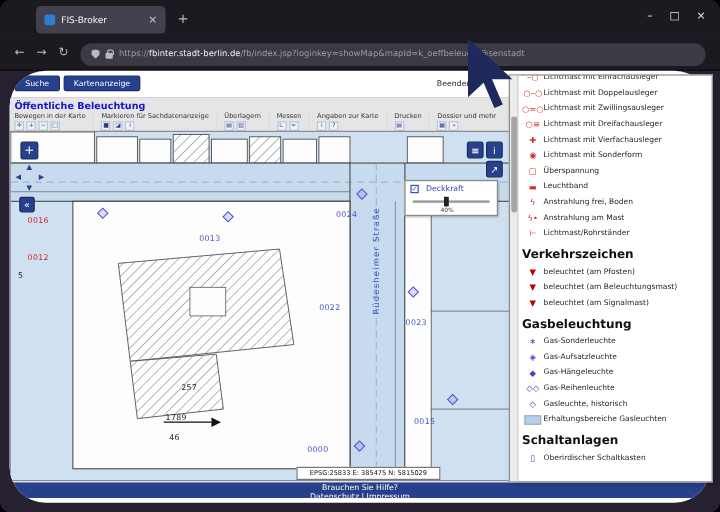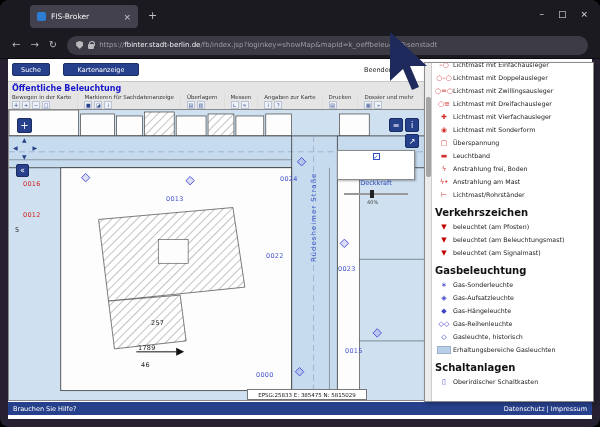--- a/index.html
+++ b/index.html
@@ -17,24 +17,24 @@
   .navbar { position:absolute; left:0; top:32px; right:0; height:27px; background:#1b1a21; display:flex; align-items:center; padding:0 12px; gap:10px; border-bottom:1px solid #0c0b10; }
   .nav-ic { color:#b9b9be; font-size:10px; line-height:10px; }
   .url-field { flex:1; height:19px; background:#3b3a45; border-radius:10px; display:flex; align-items:center; gap:5px; padding:0 9px; white-space:nowrap; overflow:hidden; }
   .shield { width:7px; height:8px; background:#b9b9be; clip-path:polygon(50% 0,100% 15%,100% 55%,50% 100%,0 55%,0 15%); flex:none; }
   .lock { width:6px; height:5px; background:#b9b9be; border-radius:1px; position:relative; margin-top:3px; flex:none; }
   .lock:before { content:""; position:absolute; left:1px; top:-3px; width:4px; height:4px; border:1px solid #b9b9be; border-bottom:none; border-radius:3px 3px 0 0; }
   .url-text { font-size:7px; color:#9d9da4; }
   .url-host { color:#f0f0f4; }
 
   
-  .page { position:absolute; left:8px; top:59px; right:8px; bottom:8px; background:#fff; overflow:hidden; }
+  .page { position:absolute; left:8px; top:59px; right:8px; bottom:8px; background:#fff; overflow:hidden;border-radius:30px; }
   .btn-navy { position:absolute; background:#27408b; color:#fff; font-size:6.5px; display:flex; align-items:center; justify-content:center; border:1px solid #1b2f66; border-radius:2px; }
   .btn-suche { left:4px; top:4px; width:38px; height:13px; }
-  .btn-karte { left:55px; top:4px; width:76px; height:13px; }
+  .btn-karte { left:45px; top:4px; width:64px; height:13px; }
   .beenden { position:absolute; left:356px; top:7px; font-size:6.5px; color:#222; }
   .logo { position:absolute; right:8px; top:2px; display:flex; align-items:center; font-weight:bold; font-size:12.5px; color:#1d2f63; }
   .logo-dot { width:7px; height:7px; border-radius:50%; background:#63ad1f; margin:0 2px 0 3px; }
   .hr1 { position:absolute; left:0; right:0; top:22px; height:1px; background:#c8c8c8; }
   .toolbar { position:absolute; left:0; right:0; top:23px; height:27px; background:#e5e5e5; }
   .map-title { position:absolute; left:4px; top:2px; font-size:8px; font-weight:bold; color:#1616cc; }
   .tool-groups { position:absolute; left:4px; top:12px; display:flex; }
   .tool-group { padding:0 6px; display:flex; flex-direction:column; gap:1px; border-left:1px solid #ddd; }
   .tool-group:first-child { border-left:none; padding-left:0; }
   .tg-label { font-size:5.5px; color:#333; white-space:nowrap; }
@@ -49,29 +49,29 @@
   .street-name { position:absolute; left:301px; top:40px; height:112px; writing-mode:vertical-rl; transform:rotate(180deg); font-size:7px; color:#3b55c8; letter-spacing:1px; white-space:nowrap; }
   .ctl { position:absolute; background:#27408b; color:#fff; display:flex; align-items:center; justify-content:center; border-radius:2px; border:1px solid #1a2c60; }
   .ctl-zoom { left:8px; top:8px; width:15px; height:15px; font-size:10px; }
   .pan { position:absolute; left:4px; top:26px; width:24px; height:24px; color:#27408b; font-size:6px; }
   .pan span { position:absolute; }
   .pan .pu { left:9px; top:0; } .pan .pd { left:9px; bottom:0; } .pan .pl { left:0; top:8px; } .pan .pr { right:0; top:8px; }
   .ctl-collapse { left:7px; top:54px; width:13px; height:13px; font-size:8px; }
   .mini-ic { width:14px; height:14px; font-size:8px; }
   .mi1 { left:380px; top:8px; } .mi2 { left:396px; top:8px; } .mi3 { left:396px; top:24px; }
   .opacity-panel { position:absolute; left:328px; top:40px; width:78px; height:30px; background:#fff; border:1px solid #8a8a8a; box-shadow:1px 1px 2px rgba(0,0,0,.3); }
-  .op-row1 { display:flex; align-items:center; gap:19px; padding:2px 4px 0;flex-direction:column; }
+  .op-row1 { display:flex; align-items:center; gap:6px; padding:2px 4px 0; }
   .op-check { width:7px; height:7px; border:1px solid #3050c0; color:#3050c0; font-size:6px; line-height:6px; text-align:center; flex:none; }
   .op-label { font-size:6.5px; color:#2b46b4; }
   .op-slider { position:relative; margin:3px 6px 0; height:16px; }
   .op-track { position:absolute; left:0; right:0; top:3px; height:2px; background:#999; }
   .op-thumb { position:absolute; left:40%; top:0; width:4px; height:8px; background:#222; }
   .op-val { position:absolute; left:36%; top:9px; font-size:5px; color:#444; }
   .coords { position:absolute; left:238px; bottom:0; width:120px; height:11px; background:#fff; border:1px solid #777; font-size:5.5px; display:flex; align-items:center; justify-content:center; color:#111; }
-  .statusbar { position:absolute; left:0; right:0; top:343px; height:13px; background:#27408b; color:#fff; font-size:6.5px; display:flex; align-items:center; justify-content:space-between; padding:0 5px; }
+  .statusbar { position:absolute; left:0; right:0; top:343px; height:13px; background:#27408b; color:#fff; font-size:6.5px; display:flex; align-items:center; justify-content:space-between; padding:0 5px;flex-direction:column; }
 
   
   .legend { position:absolute; left:424px; top:62px; width:170px; height:340px; background:#fff; border:1px solid #8a8a8a; box-shadow:2px 2px 4px rgba(0,0,0,.25); z-index:5; }
   .lg-scroll { position:absolute; left:0; top:0; bottom:0; width:7px; background:#ececec; border-right:1px solid #ccc; }
   .lg-thumb { position:absolute; left:1px; top:34px; width:5px; height:80px; background:#a5a5a5; border-radius:2px; }
   .lg-body { position:absolute; left:10px; top:0; right:2px; bottom:0; overflow:hidden; }
   .lg-row { display:flex; align-items:center; height:13px; }
   .lg-row.first { margin-top:-5px; }
   .lg-icon { width:18px; text-align:center; font-size:7px; flex:none; }
   .lg-label { font-size:6.3px; color:#222; white-space:nowrap; }

